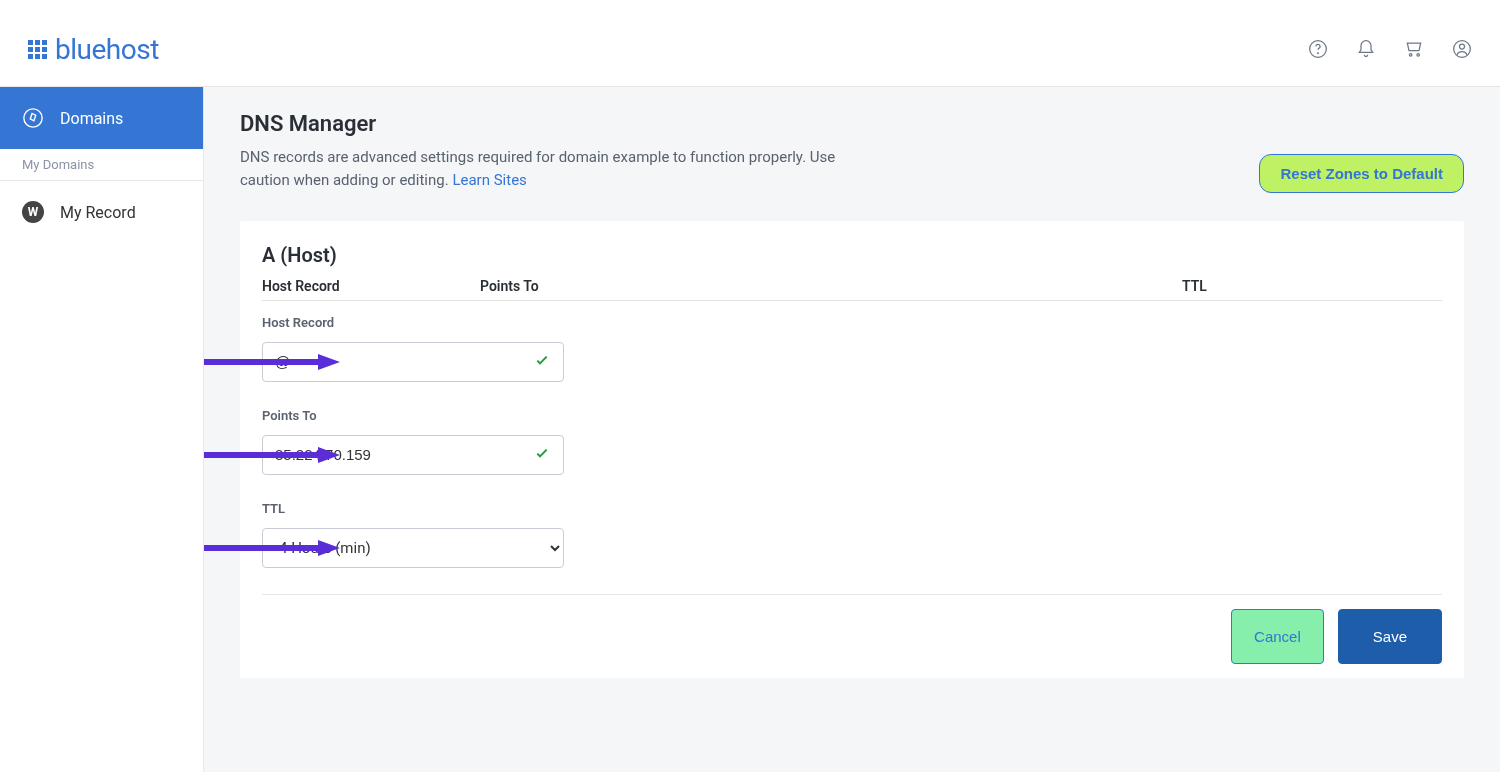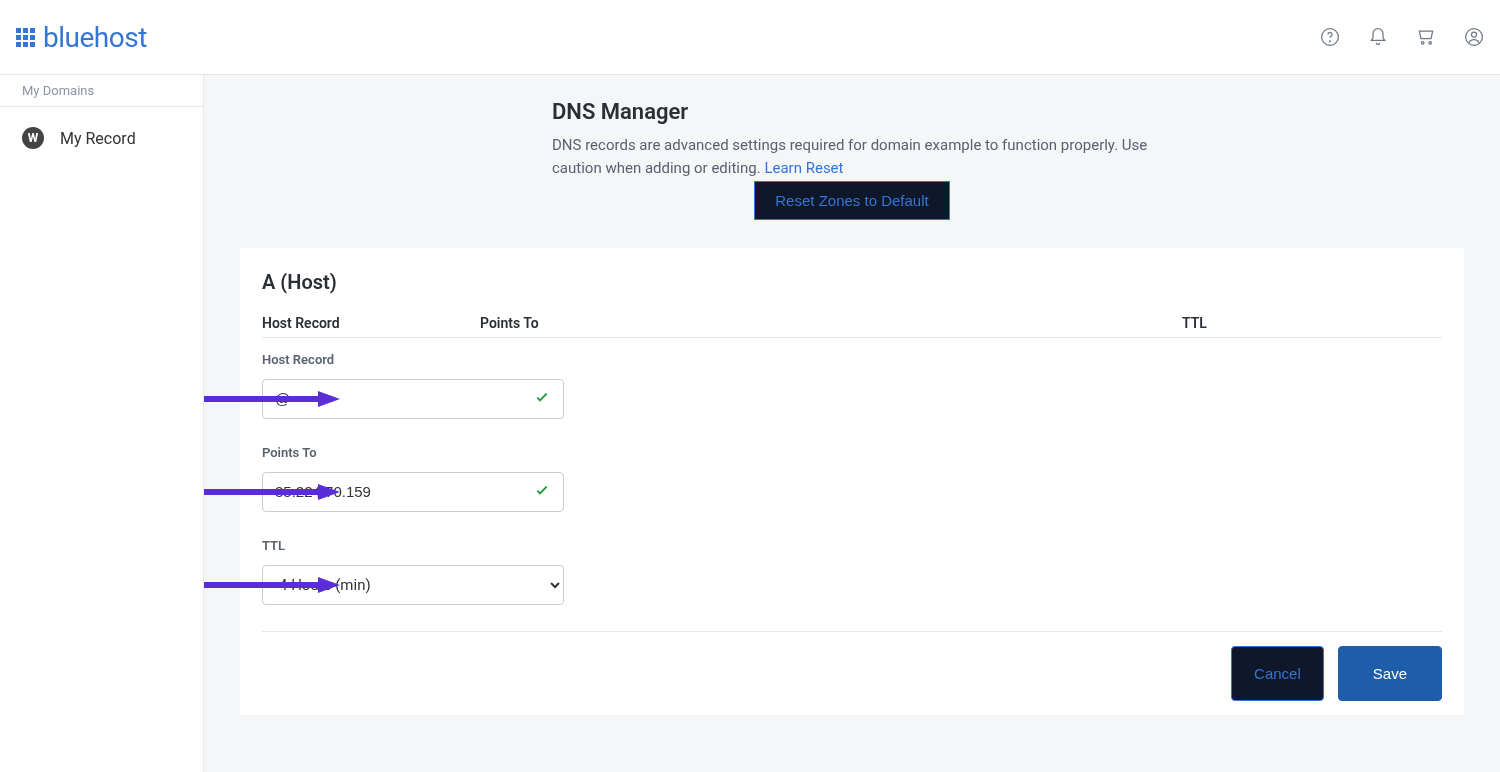--- a/index.html
+++ b/index.html
@@ -15,22 +15,23 @@
       height: 772px;
       overflow: hidden;
     }
     
     .header {
       height: 75px;
       border-bottom: 1px solid #e5e5e5;
       display: flex;
       align-items: center;
       justify-content: space-between;
-      padding: 0 16px;
+      padding: 0 28px;
       background: #fff;
+      margin-top: 12px;
     }
     .logo-area {
       display: flex;
       align-items: center;
       gap: 8px;
     }
     .logo-grid {
       display: grid;
       grid-template-columns: repeat(3, 5px);
       grid-template-rows: repeat(3, 5px);
@@ -116,60 +117,60 @@
     .main {
       flex: 1;
       background: #f4f6f8;
       padding: 24px 36px;
       overflow-y: auto;
       position: relative;
     }
     .page-head {
       display: flex;
       justify-content: space-between;
-      align-items: center;
+      align-items: flex-end;
       margin-bottom: 28px;
-      flex-direction: column;
     }
     .page-title {
       font-size: 22px;
       font-weight: 600;
       color: #2a2f36;
       margin-bottom: 10px;
     }
     .page-desc {
       font-size: 15px;
       color: #5a6270;
       line-height: 1.55;
       max-width: 600px;
     }
     .page-desc a {
       color: #3575d3;
       text-decoration: none;
     }
     .btn-outline {
-      background: #0f172a;
+      background: #bef264;
       border: 1px solid #3575d3;
       color: #3575d3;
       padding: 10px 20px;
       font-size: 15px;
-      border-radius: 0;
+      border-radius: 12px;
       cursor: pointer;
+      font-weight: bold;
     }
     
     .card {
       background: #fff;
       border-radius: 2px;
       padding: 22px 22px 14px 22px;
     }
     .card-title {
       font-size: 20px;
       font-weight: 600;
       color: #2a2f36;
-      margin-bottom: 21px;
+      margin-bottom: 11px;
     }
     .card-desc {
       font-size: 15px;
       color: #5a6270;
       line-height: 1.55;
       max-width: 540px;
       margin-bottom: 18px;
     }
     .cols-row {
       display: flex;
@@ -224,21 +225,21 @@
     }
     .card-actions {
       display: flex;
       justify-content: flex-end;
       gap: 14px;
       border-top: 1px solid #e8e8e8;
       padding-top: 14px;
       margin-top: 14px;
     }
     .btn-cancel {
-      background: #0f172a;
+      background: #86efac;
       border: 1px solid #3575d3;
       color: #3575d3;
       padding: 2px 22px;
       font-size: 15px;
       border-radius: 4px;
       cursor: pointer;
     }
     .btn-primary {
       background: #1e5daa;
       border: 1px solid #1e5daa;
@@ -306,38 +307,47 @@
           <circle cx="12" cy="9" r="3"></circle>
           <path d="M6 19c1-3 4-4 6-4s5 1 6 4"></path>
         </svg>
     </div>
   </div>
 </div>
 
 <div class="layout">
 
   <div class="sidebar">
+    <div class="sidebar-item active">
+      <span class="sidebar-icon">
+        <svg width="22" height="22" viewBox="0 0 24 24" fill="none" stroke="#fff" stroke-width="1.5">
+            <circle cx="12" cy="12" r="10"></circle>
+            <path d="M15 9l-2 6-4-2 2-6z"></path>
+          </svg>
+      </span>
+      <span>Domains</span>
+    </div>
     <div class="sidebar-sub">
       <span>My Domains</span>
     </div>
     <div class="sidebar-item">
       <span class="sidebar-icon">
         <span class="wp-icon">W</span>
       </span>
       <span>My Record</span>
     </div>
   </div>
 
   <div class="main">
     <div class="page-head">
       <div>
         <div class="page-title">DNS Manager</div>
         <div class="page-desc">
           <span>DNS records are advanced settings required for domain example to function properly. Use caution when adding or editing.  </span>
-          <a href="#">Learn Reset</a>
+          <a href="#">Learn Sites</a>
         </div>
       </div>
       <button class="btn-outline">Reset Zones to Default</button>
     </div>
 
     <div class="card">
       <div class="card-title">A (Host)</div>
 
       <div class="cols-row">
         <div class="col-label col1">Host Record</div>

